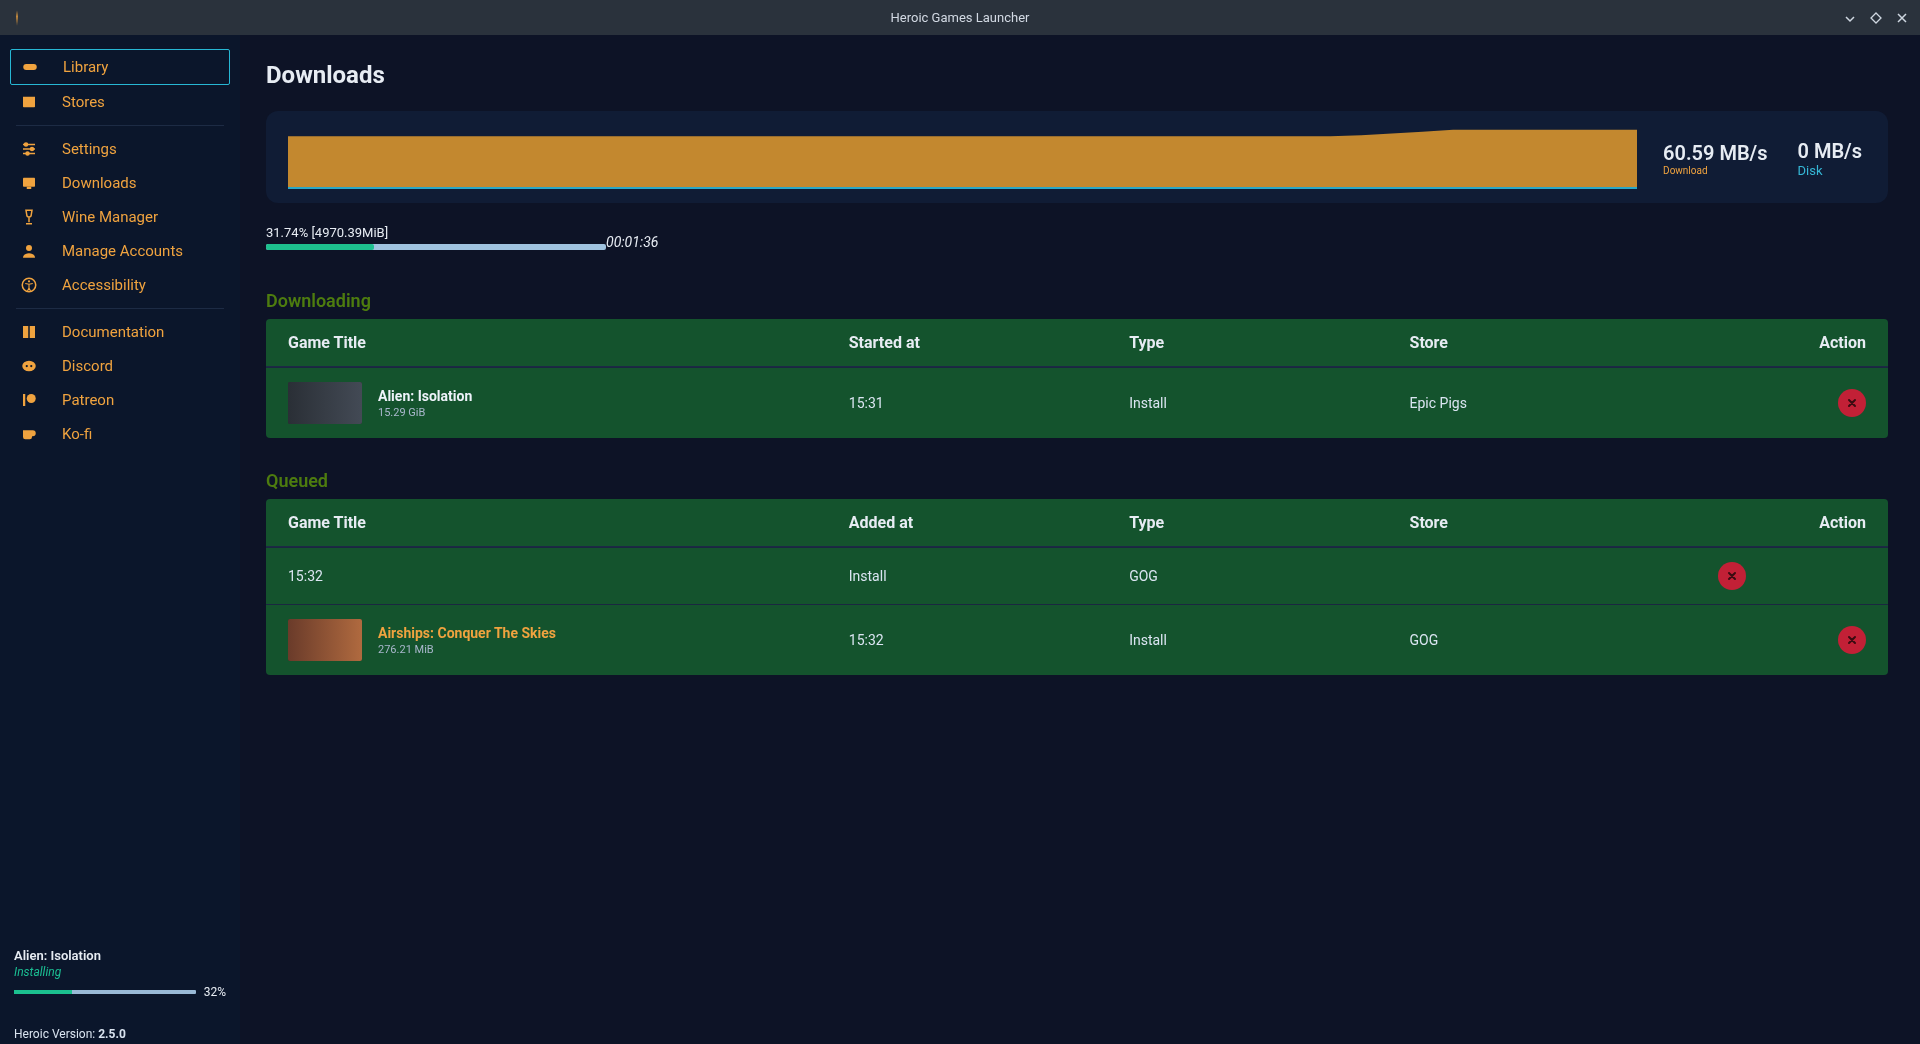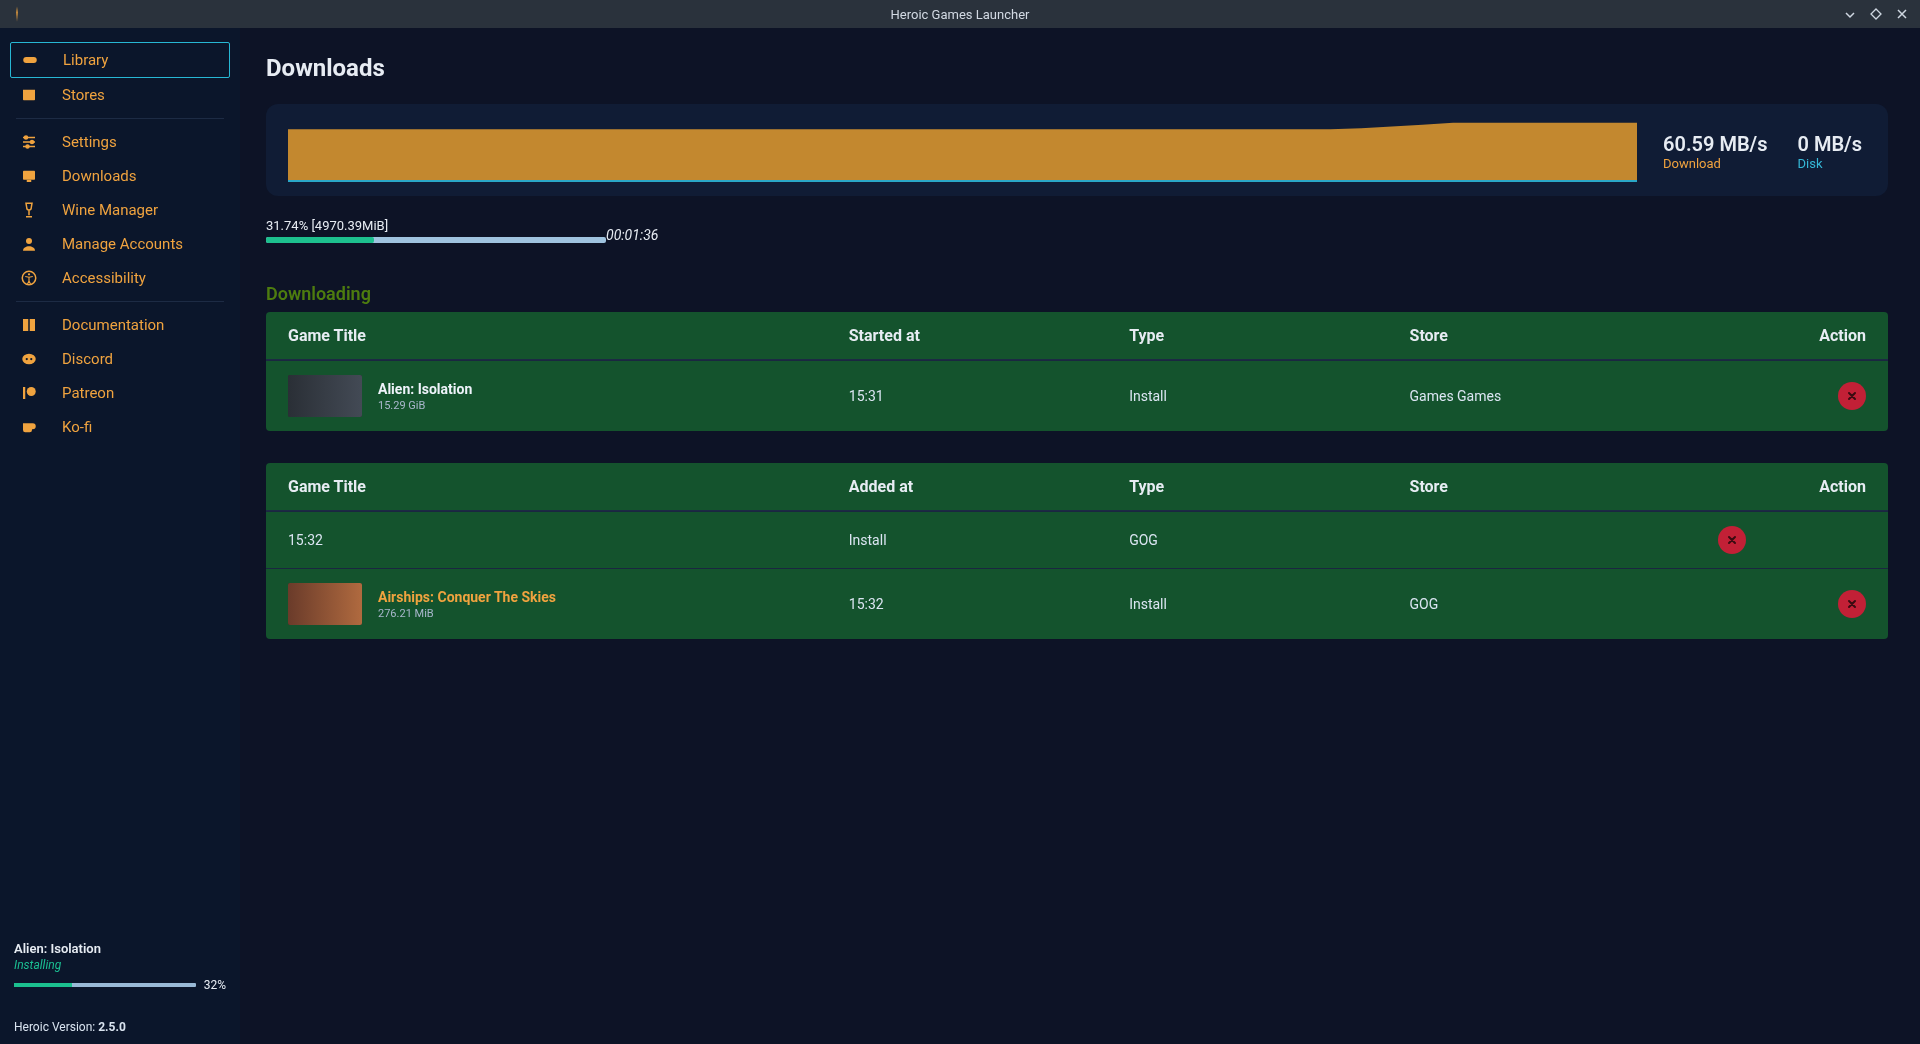--- a/index.html
+++ b/index.html
@@ -7,21 +7,21 @@
     font-family: -apple-system, "Segoe UI", Roboto, "Helvetica Neue", Arial, sans-serif;
     background: #0d1326;
     color: #e7ecf3;
     width: 1920px;
     height: 1044px;
     overflow: hidden;
     font-size: 14px;
   }
   
   .titlebar {
-    height: 28px;
+    height: 35px;
     background: #2a323c;
     display: flex;
     align-items: center;
     position: relative;
   }
   .titlebar-icon {
     width: 18px; height: 18px;
     margin-left: 8px;
     display: inline-flex; align-items: center; justify-content: center;
   }
@@ -132,21 +132,21 @@
     overflow: hidden;
   }
   .speed-chart svg { width: 100%; height: 100%; display:block; }
   .speed-stats {
     display: flex;
     gap: 30px;
     align-items: center;
     padding-right: 4px;
   }
   .stat .value { font-size: 20px; font-weight: 600; color: #e7ecf3; white-space: nowrap;}
-  .stat .label-dl { font-size: 13px; color: #f0a33f; }
+  .stat .label-dl { font-size: 10px; color: #f0a33f; }
   .stat .label-disk { font-size: 13px; color: #35b7d6; }
 
   .progress-row {
     display: flex;
     align-items: flex-end;
     margin-bottom: 40px;
   }
   .progress-block { }
   .progress-text { font-size: 13px; color: #e7ecf3; margin-bottom: 4px; }
   .progress-bar {
@@ -432,30 +432,31 @@
                   <rect width="74" height="42" fill="url(#g0)"></rect>
                 </svg>
               </div>
               <div>
                 <div class="game-name">Alien: Isolation</div>
                 <div class="game-size">15.29 GiB</div>
               </div>
             </div>
             <div>15:31</div>
             <div>Install</div>
-            <div>Games Games</div>
+            <div>Epic Pigs</div>
             <div class="action-col"><span class="action-btn">
                 <svg viewBox="0 0 12 12">
                   <path d="M3 3 L9 9 M9 3 L3 9" stroke="#3a0b11" stroke-width="2" stroke-linecap="round"></path>
                 </svg>
               </span></div>
           </div>
         </div>
     </div>
 
+    <div class="section-title">Queued</div>
     <div class="table">
       <div class="thead">
         <div>Game Title</div>
         <div>Added at</div>
         <div>Type</div>
         <div>Store</div>
         <div class="action-col">Action</div>
       </div>
       <div id="queued-rows">
           <div class="trow">

